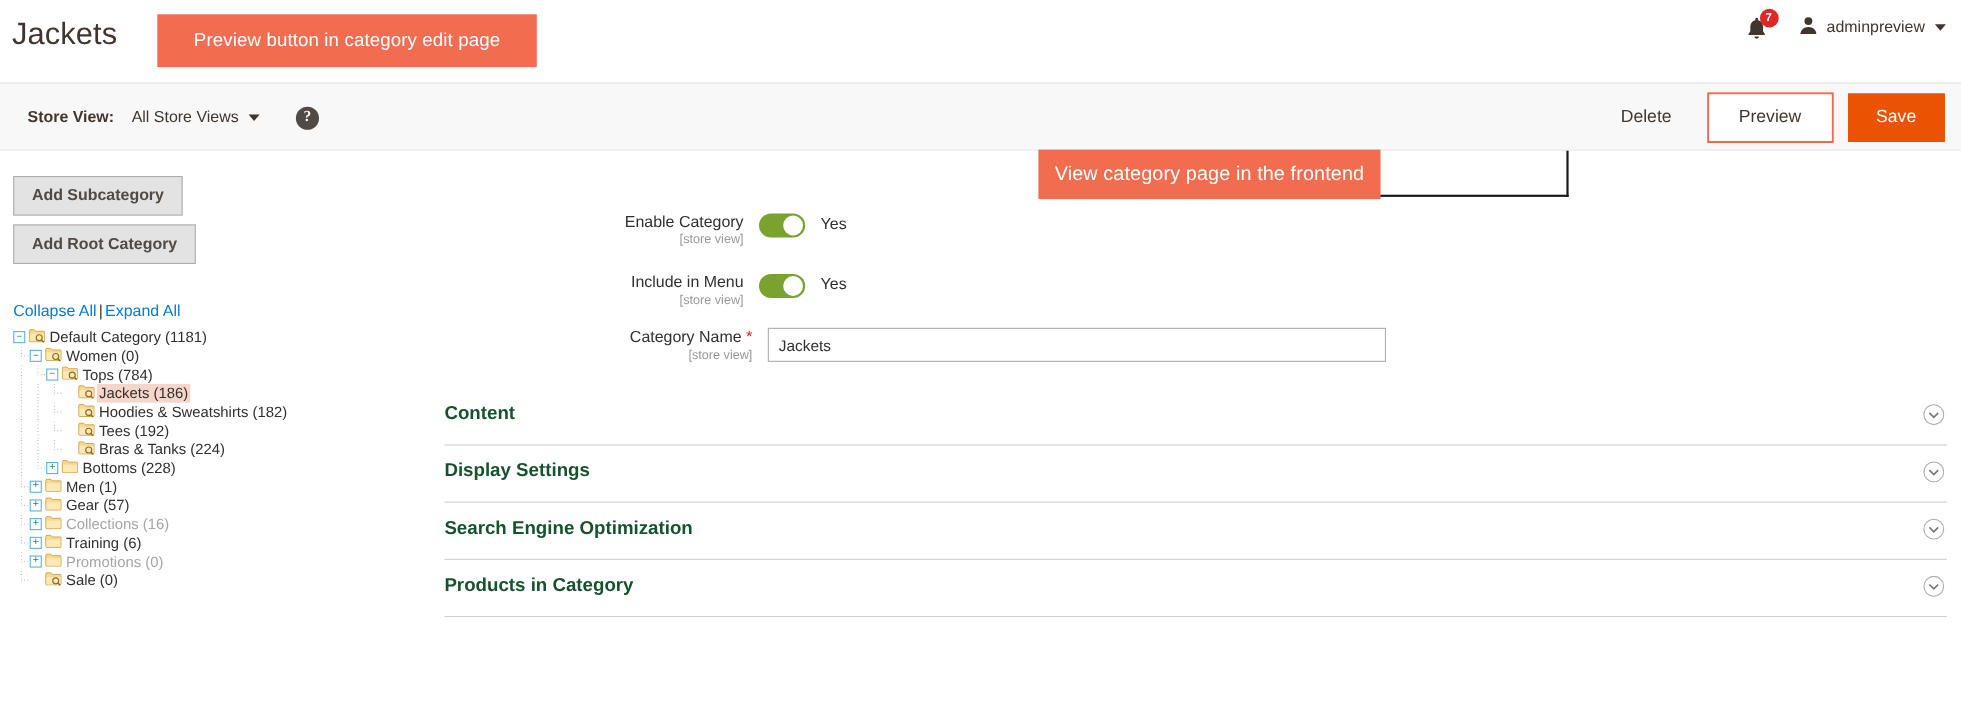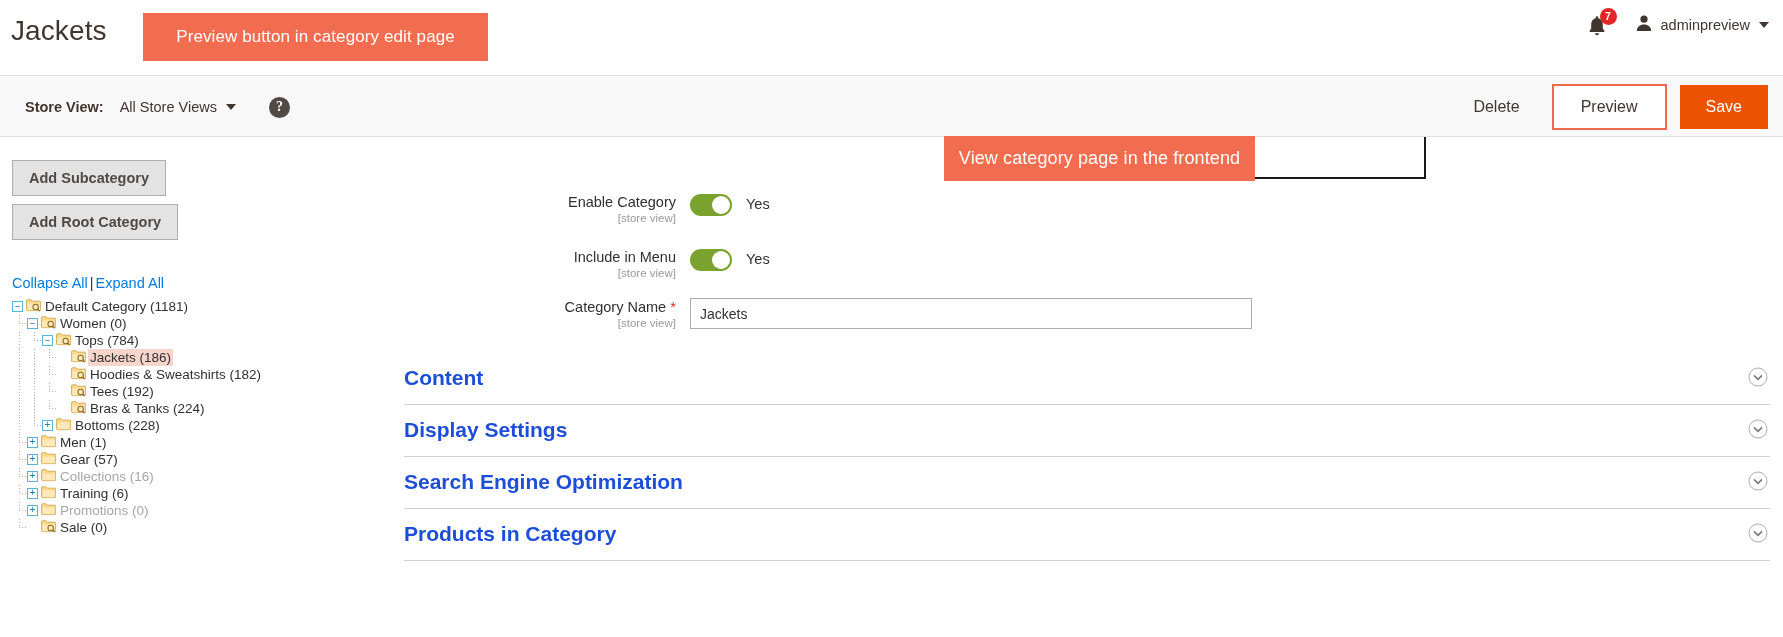--- a/index.html
+++ b/index.html
@@ -233,21 +233,21 @@
   }
 
   
   .accordion { position: absolute; left: 14px; top: 216px; width: 1366px; }
   .acc-section {
     border-bottom: 1px solid #d1d1d1;
     height: 52px; position: relative; cursor: pointer;
   }
   .acc-title {
     position: absolute; left: 0; top: 13px;
-    font-size: 21px; color: #1d4ed8; font-weight: bold;
+    font-size: 17px; color: #14532d; font-weight: bold;
   }
   .acc-chevron {
     position: absolute; right: 2px; top: 14px;
     width: 20px; height: 20px;
   }
 </style>
 </head>
 <body>
 
 <div class="page">
@@ -488,21 +488,21 @@
       <div class="field-label-box">
         <span class="field-label">Include in Menu</span>
         <span class="field-scope">[store view]</span>
       </div>
       <div class="toggle-switch">
         <span class="knob"></span>
       </div>
       <span class="toggle-text">Yes</span>
     </div>
 
-    <div class="field-row" style="top:161px; left:0;">
+    <div class="field-row" style="top:161px; left:8px;">
       <div class="field-label-box">
         <span class="field-label">Category Name</span><span class="req-star">*</span>
         <span class="field-scope">[store view]</span>
       </div>
       <input class="text-input" type="text" value="Jackets" style="">
     </div>
 
     <div class="accordion" id="accordion-root">
         <div class="acc-section">
           <span class="acc-title">Content</span>

